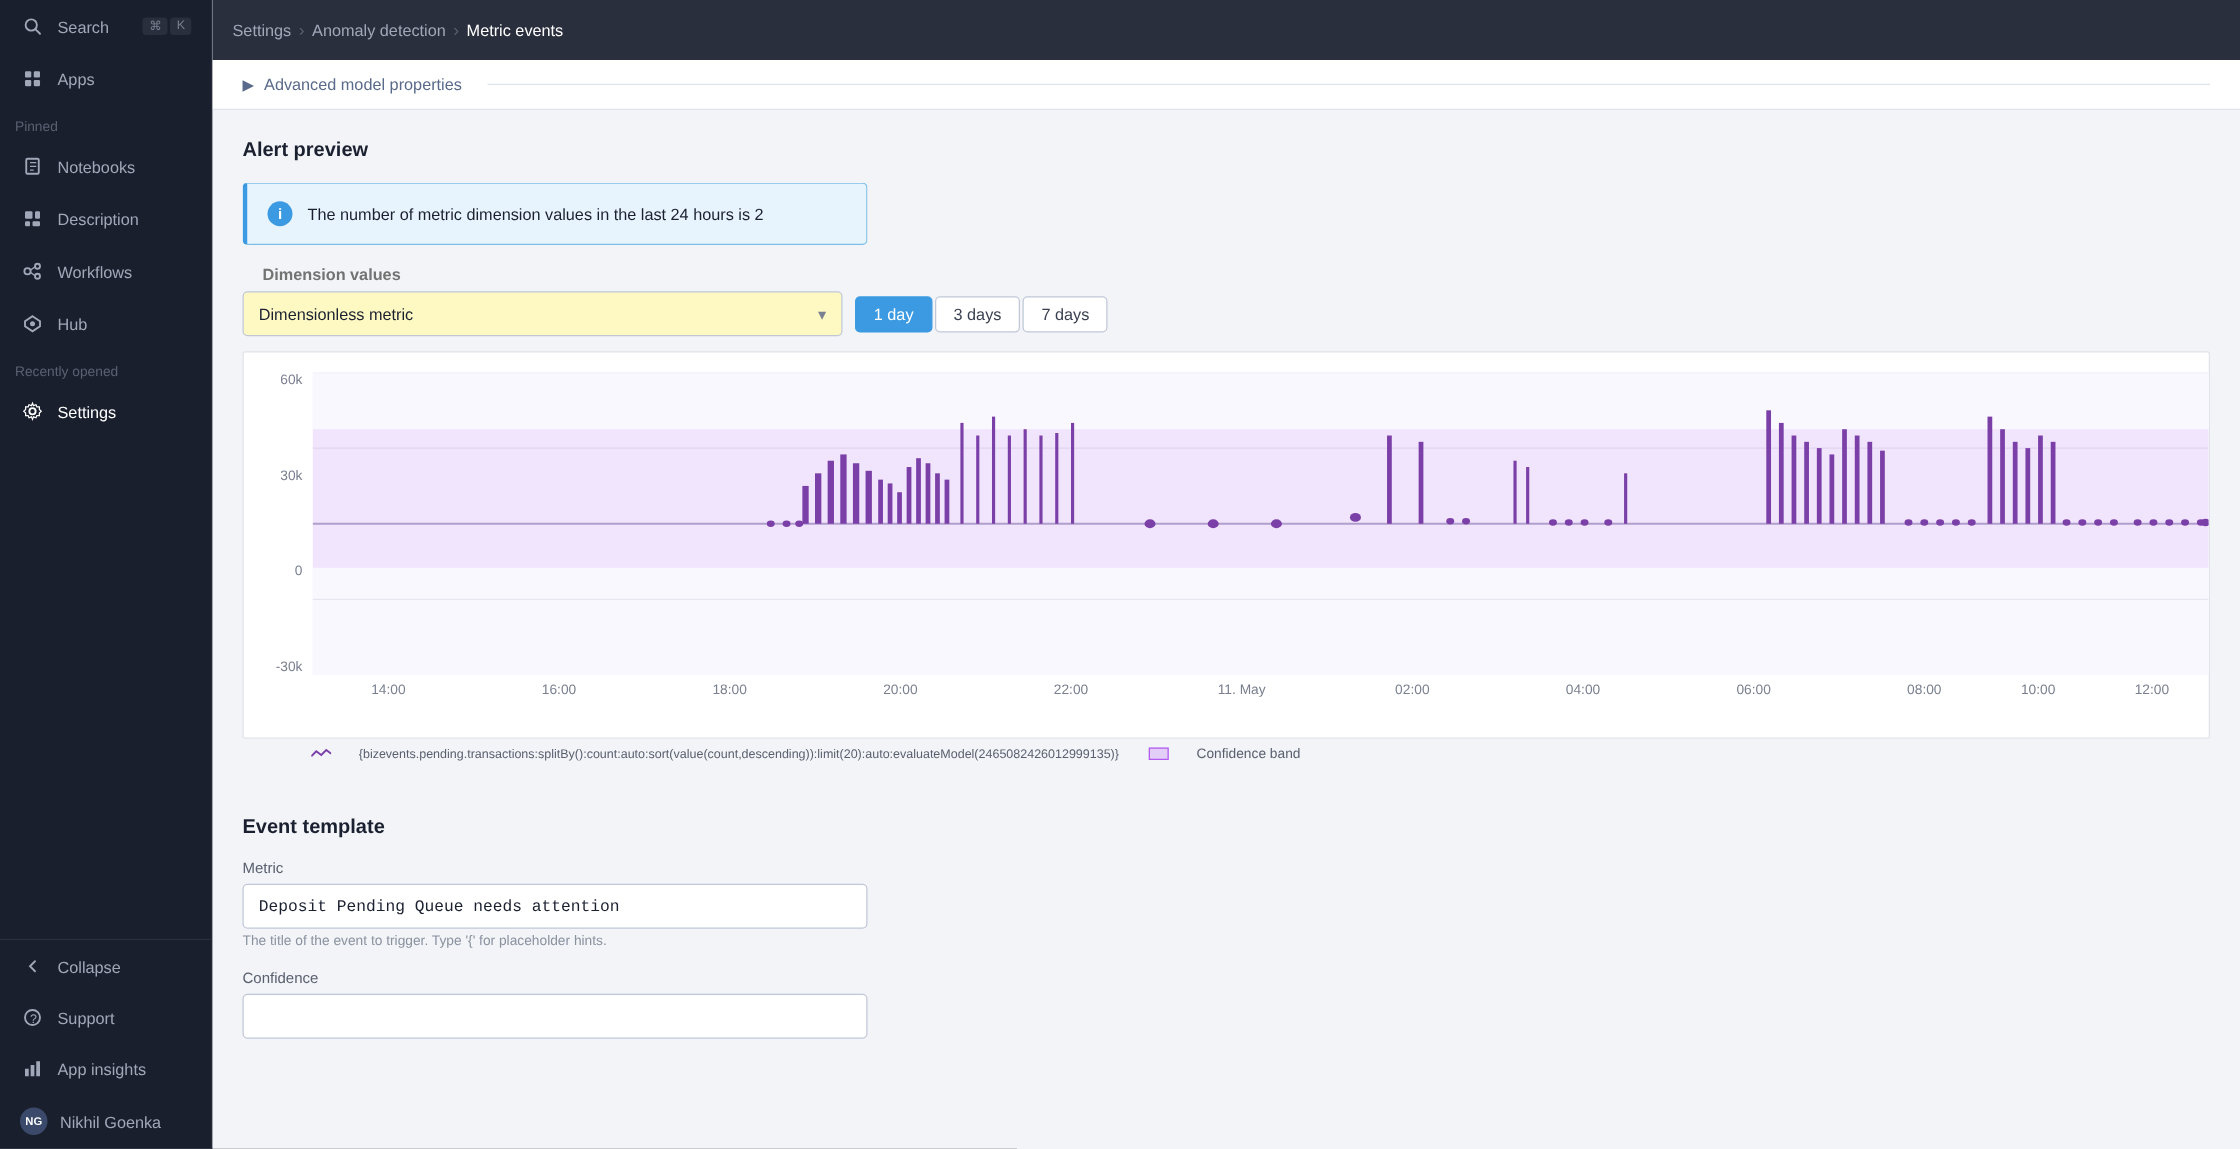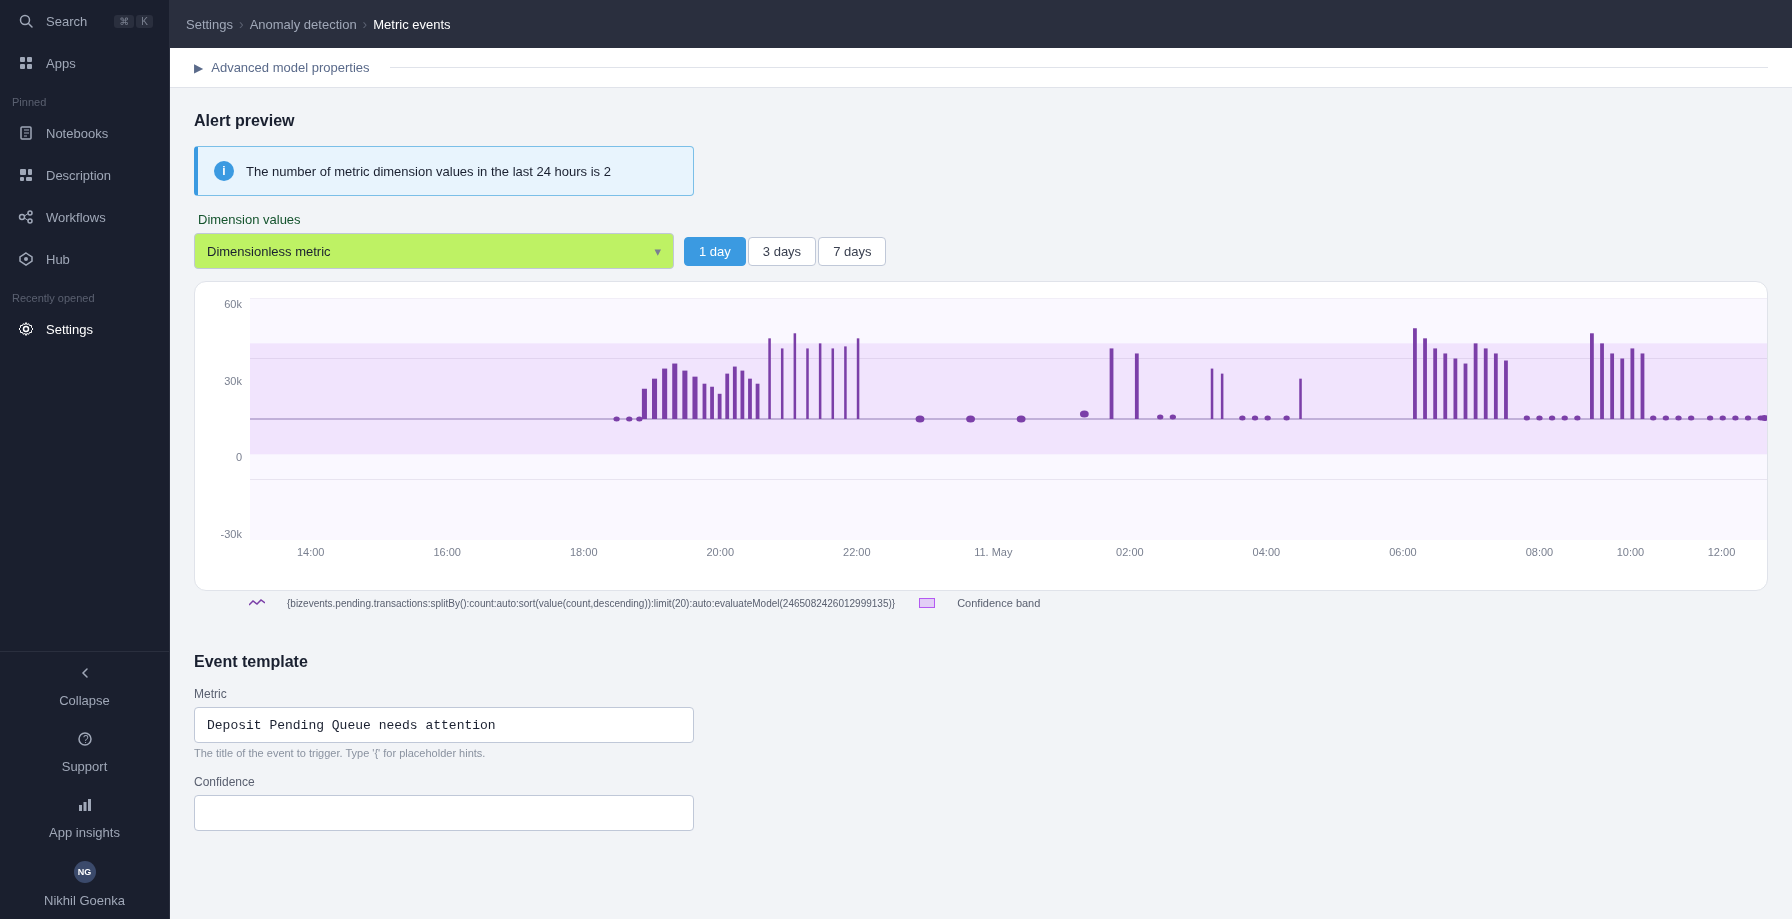--- a/index.html
+++ b/index.html
@@ -51,21 +51,21 @@
     .sidebar-section-label {
       font-size: 11px;
       color: #5a6070;
       padding: 12px 12px 4px;
       text-transform: none;
     }
     .sidebar-bottom {
       margin-top: auto;
       border-top: 1px solid #2a2f3e;
     }
-    .sidebar-bottom .sidebar-item { color: #a0a8b8; font-size: 13px; flex-direction: column; }
+    .sidebar-bottom .sidebar-item { color: #a0a8b8; font-size: 13px; }
 
     
     .kbd-badge {
       display: flex; gap: 2px; margin-left: auto;
     }
     .kbd {
       background: #2a2f3e;
       border-radius: 3px;
       padding: 1px 5px;
       font-size: 10px;
@@ -168,35 +168,36 @@
       display: flex; align-items: center; justify-content: center;
       color: #fff;
       font-size: 12px;
       font-weight: bold;
       flex-shrink: 0;
     }
 
     
     .dim-label {
       font-size: 13px;
-      color: #14532d;
-      margin: 16px 4px 6px;
+      color: #737373;
+      margin: 16px 16px 6px;
+      font-weight: bold;
     }
     .dim-controls {
       display: flex;
       align-items: center;
       gap: 10px;
     }
     .dim-select {
       display: flex;
       align-items: center;
       justify-content: space-between;
       width: 480px;
       height: 36px;
-      background: #bef264;
+      background: #fef9c3;
       border: 1px solid #c0c8d8;
       border-radius: 4px;
       padding: 0 12px;
       font-size: 13px;
       color: #1a2030;
       cursor: pointer;
     }
     .time-buttons {
       display: flex;
       gap: 2px;
@@ -213,21 +214,21 @@
     .time-btn.active {
       background: #3b9ae1;
       border-color: #3b9ae1;
       color: #fff;
     }
 
     
     .chart-container {
       background: #fff;
       border: 1px solid #e0e3ea;
-      border-radius: 12px;
+      border-radius: 2px;
       margin-top: 12px;
       padding: 16px 0 8px;
       position: relative;
       height: 310px;
     }
 
     .chart-y-axis {
       position: absolute;
       left: 0;
       top: 16px;

